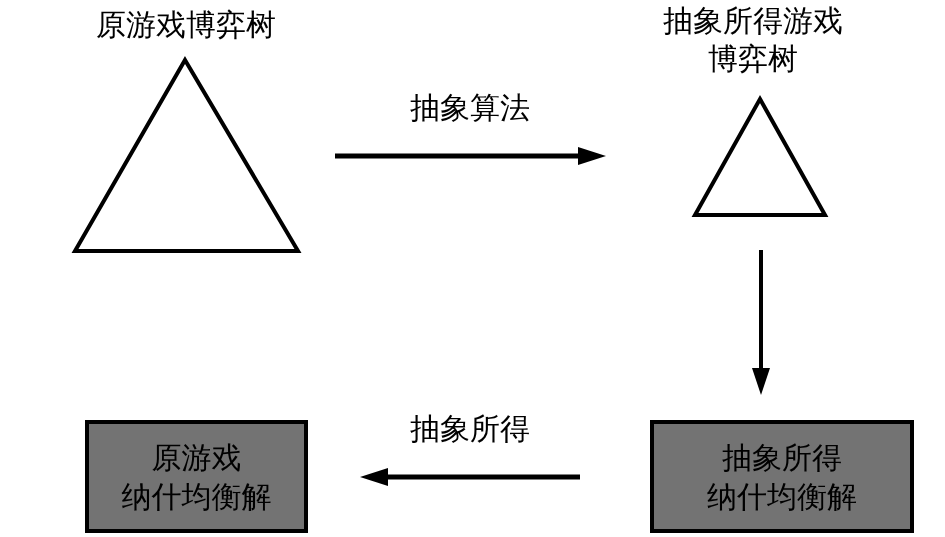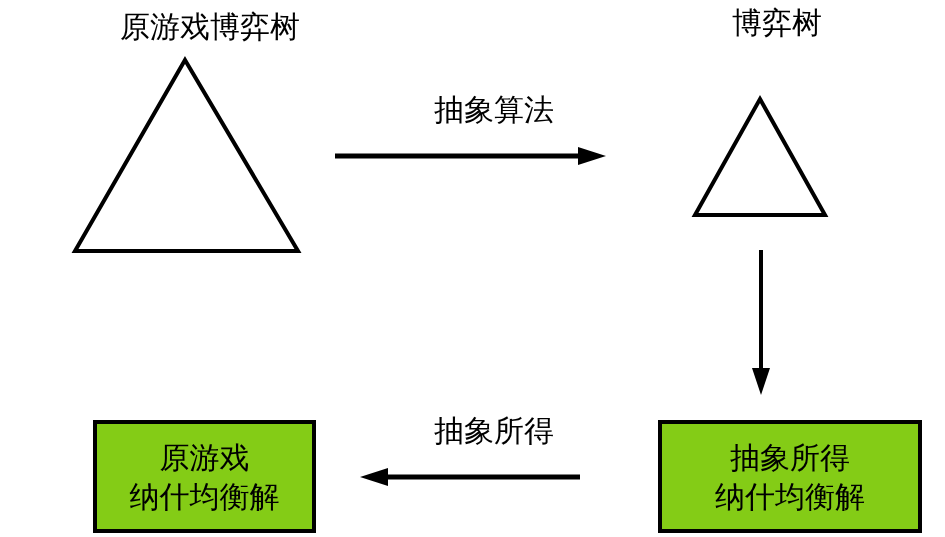--- a/index.html
+++ b/index.html
@@ -14,24 +14,23 @@
     background: #ffffff;
     overflow: hidden;
     font-family: "Liberation Serif", "DejaVu Serif", serif;
     color: #000000;
   }
   .label {
     position: absolute;
     text-align: center;
     white-space: nowrap;
     color: #000000;
-    font-family: Liberation Sans, sans-serif;
+    font-family: Liberation Mono, monospace;
     line-height: 1.28;
     letter-spacing: 0px;
-    padding-left: 24px;
   }
   
   #label-original-tree {
     left: 0px;
     top: 8px;
     width: 372px;
     font-size: 30px;
   }
   
   #label-abstract-tree {
@@ -51,26 +50,25 @@
     left: 370px;
     top: 412px;
     width: 200px;
     font-size: 30px;
   }
   
   .node-box {
     position: absolute;
     box-sizing: border-box;
     border: 4px solid #000000;
-    background: #84cc16;
+    background: #737373;
     display: flex;
     flex-direction: column;
     align-items: center;
     justify-content: center;
-    margin-left: 8px;
   }
   .node-box .line {
     font-size: 30px;
     line-height: 1.3;
     white-space: nowrap;
     text-align: center;
   }
   #box-original-solution {
     left: 85px;
     top: 420px;
@@ -117,20 +115,21 @@
     <g>
       <line x1="580" y1="477" x2="388" y2="477" stroke="#000000" stroke-width="5"></line>
       <polygon points="360,477 388,468 388,486" fill="#000000"></polygon>
     </g>
 
   </svg>
 
   <div class="label" id="label-original-tree">原游戏博弈树</div>
 
   <div class="label" id="label-abstract-tree">
+    <div>抽象所得游戏</div>
     <div>博弈树</div>
   </div>
 
   <div class="label" id="label-abstraction-algorithm">抽象算法</div>
 
   <div class="label" id="label-reverse-mapping">抽象所得</div>
 
   <div class="node-box" id="box-original-solution">
     <div class="line">原游戏</div>
     <div class="line">纳什均衡解</div>

